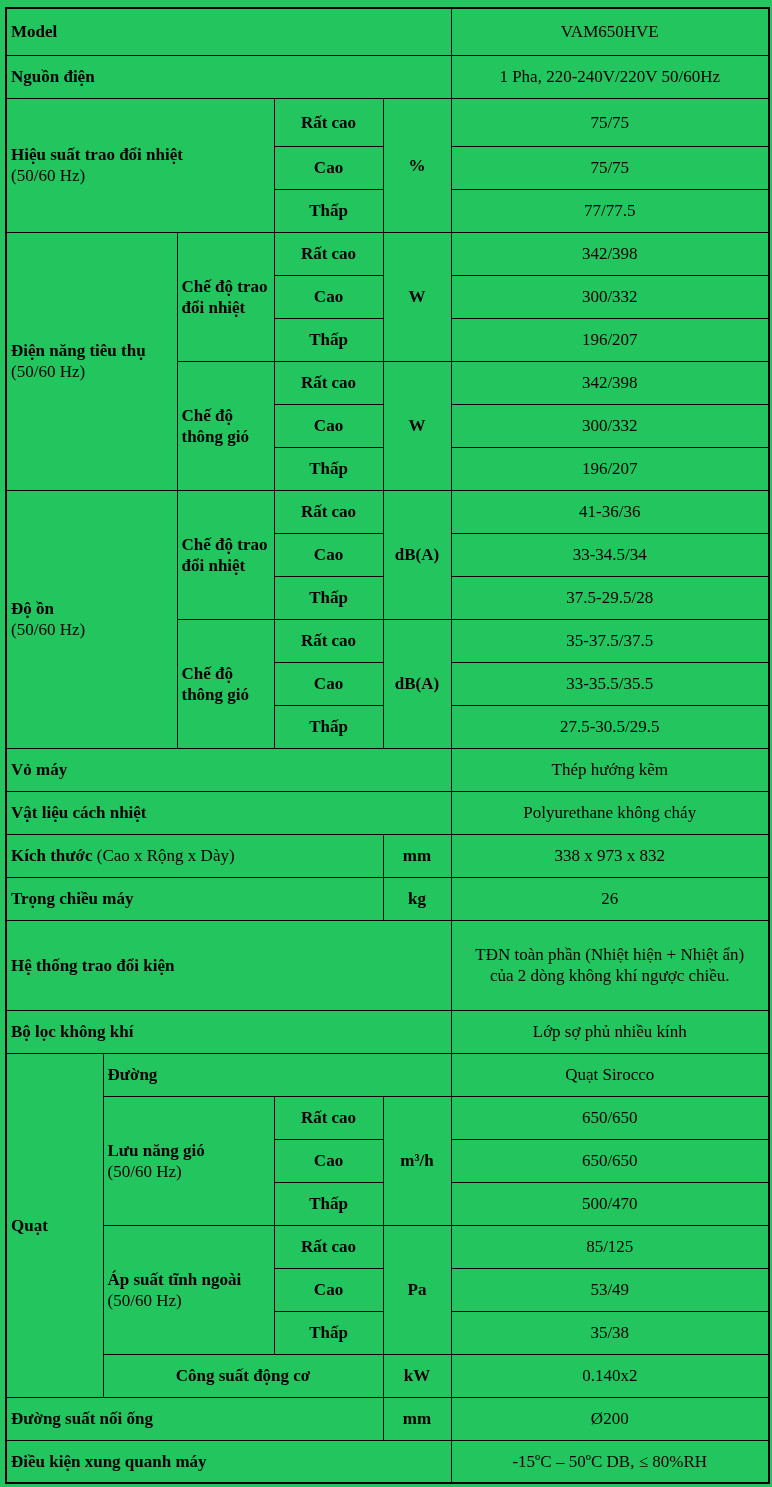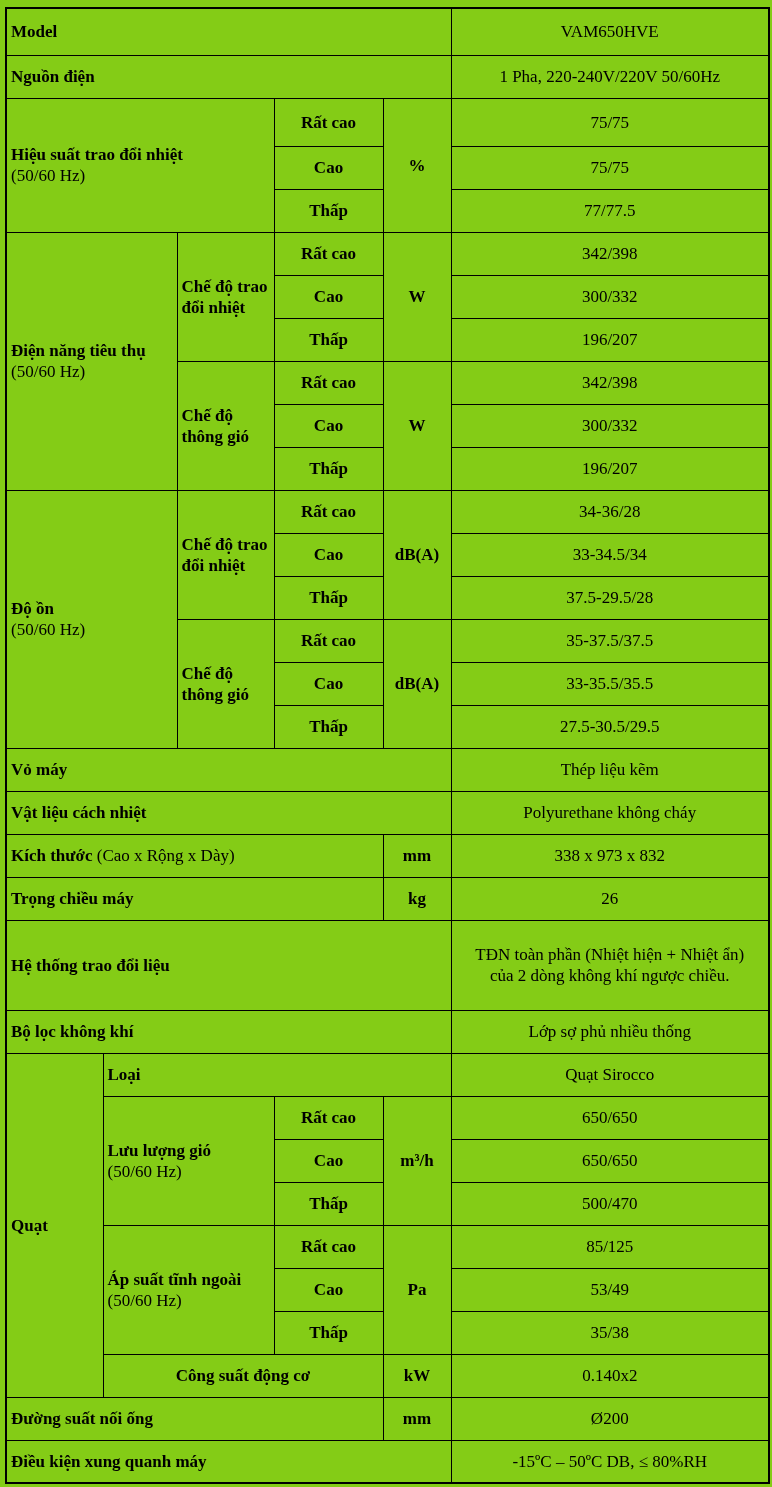--- a/index.html
+++ b/index.html
@@ -5,21 +5,21 @@
   html, body {
     margin: 0;
     padding: 0;
     background: #ffffff;
     color: #000000;
     font-family: "Liberation Serif", "DejaVu Serif", serif;
   }
   .page {
     width: 772px;
     height: 1487px;
-    background: #84cc16;
+    background: #22c55e;
     box-sizing: border-box;
     padding: 7px 0 0 5px;
   }
   table.spec {
     border-collapse: collapse;
     table-layout: fixed;
     width: 763px;
     border: 2px solid #000000;
   }
   table.spec td {
@@ -116,21 +116,21 @@
     </tr>
 
     <tr>
       <td class="left" colspan="2" rowspan="6">
         <span class="b">Độ ồn</span><br>
         <span>(50/60 Hz)</span>
       </td>
       <td class="left b" rowspan="3">Chế độ trao đổi nhiệt</td>
       <td class="center b">Rất cao</td>
       <td class="center b" rowspan="3">dB(A)</td>
-      <td class="center">34-36/28</td>
+      <td class="center">41-36/36</td>
     </tr>
     <tr>
       <td class="center b">Cao</td>
       <td class="center">33-34.5/34</td>
     </tr>
     <tr>
       <td class="center b">Thấp</td>
       <td class="center">37.5-29.5/28</td>
     </tr>
     <tr>
@@ -143,21 +143,21 @@
       <td class="center b">Cao</td>
       <td class="center">33-35.5/35.5</td>
     </tr>
     <tr>
       <td class="center b">Thấp</td>
       <td class="center">27.5-30.5/29.5</td>
     </tr>
 
     <tr>
       <td class="left b" colspan="5">Vỏ máy</td>
-      <td class="center">Thép liệu kẽm</td>
+      <td class="center">Thép hướng kẽm</td>
     </tr>
 
     <tr>
       <td class="left b" colspan="5">Vật liệu cách nhiệt</td>
       <td class="center">Polyurethane không cháy</td>
     </tr>
 
     <tr>
       <td class="left" colspan="4">
         <span class="b">Kích thước</span>
@@ -167,41 +167,41 @@
       <td class="center">338 x 973 x 832</td>
     </tr>
 
     <tr>
       <td class="left b" colspan="4">Trọng chiều máy</td>
       <td class="center b">kg</td>
       <td class="center">26</td>
     </tr>
 
     <tr class="h90">
-      <td class="left b" colspan="5">Hệ thống trao đổi liệu</td>
+      <td class="left b" colspan="5">Hệ thống trao đổi kiện</td>
       <td class="center">
         <span>TĐN toàn phần (Nhiệt hiện + Nhiệt ẩn)</span><br>
         <span>của 2 dòng không khí ngược chiều.</span>
       </td>
     </tr>
 
     <tr>
       <td class="left b" colspan="5">Bộ lọc không khí</td>
-      <td class="center">Lớp sợ phủ nhiều thống</td>
+      <td class="center">Lớp sợ phủ nhiều kính</td>
     </tr>
 
     <tr>
       <td class="left b" rowspan="8">Quạt</td>
-      <td class="left b" colspan="4">Loại</td>
+      <td class="left b" colspan="4">Đường</td>
       <td class="center">Quạt Sirocco</td>
     </tr>
 
     <tr>
       <td class="left" colspan="2" rowspan="3">
-        <span class="b">Lưu lượng gió</span><br>
+        <span class="b">Lưu năng gió</span><br>
         <span>(50/60 Hz)</span>
       </td>
       <td class="center b">Rất cao</td>
       <td class="center b" rowspan="3">m³/h</td>
       <td class="center">650/650</td>
     </tr>
     <tr>
       <td class="center b">Cao</td>
       <td class="center">650/650</td>
     </tr>

